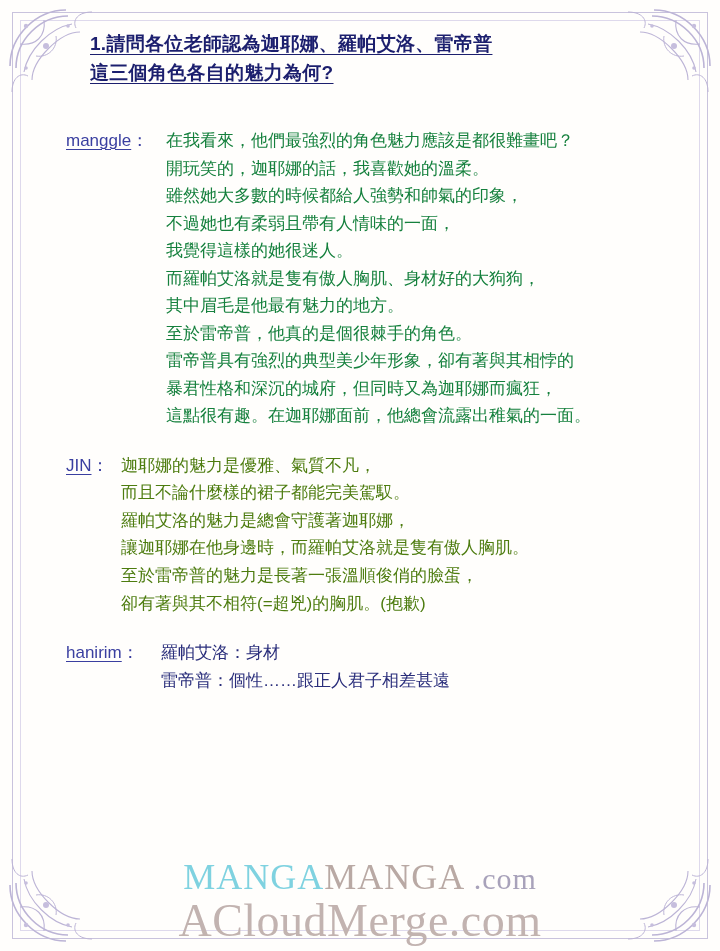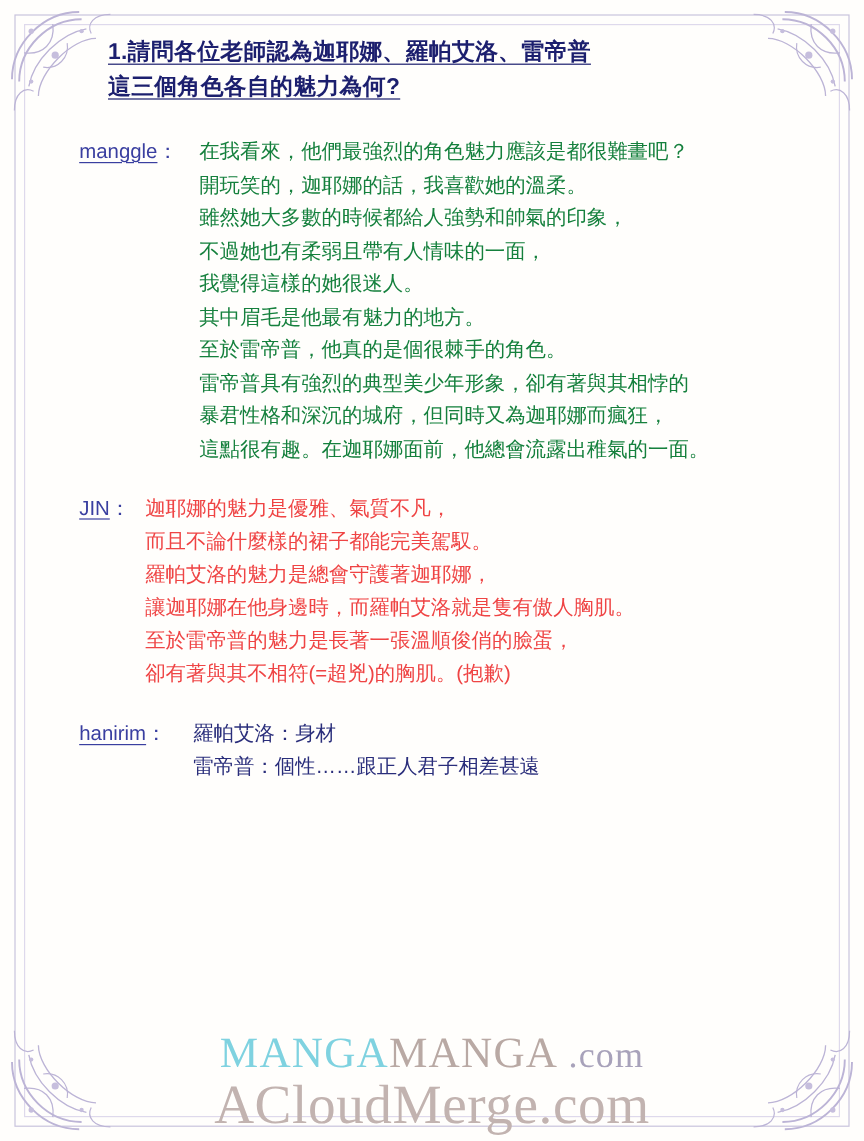--- a/index.html
+++ b/index.html
@@ -63,21 +63,21 @@
     font-weight: bold;
     font-size: 19px;
     line-height: 1.5;
     letter-spacing: 0.3px;
     text-decoration: underline;
     text-underline-offset: 4px;
     text-decoration-thickness: 1px;
     max-width: 540px;
   }
   .qa-block {
-    margin-top: 26px;
+    margin-top: 40px;
     margin-left: 10px;
   }
   .qa {
     display: flex;
     align-items: flex-start;
     margin-bottom: 22px;
   }
   .speaker {
     color: #3a3fa0;
     font-size: 17px;
@@ -96,21 +96,21 @@
     color: #2b2f7d;
     font-size: 17px;
     line-height: 1.62;
   }
   .lines .line { white-space: nowrap; }
   .qa.manggle .speaker { width: 100px; }
   .qa.jin .speaker { width: 55px; }
   .qa.hanirim .speaker { width: 95px; }
 
   .qa.manggle .lines { color: #15803d; }
-  .qa.jin .lines { color: #ef4444; }
+  .qa.jin .lines { color: #4d7c0f; }
   .qa.hanirim .lines { color: #2a2e7b; }
 
   .watermark {
     position: absolute;
     left: 0;
     right: 0;
     bottom: 6px;
     text-align: center;
     pointer-events: none;
   }
@@ -230,20 +230,21 @@
     <div class="qa-block">
 
       <div class="qa manggle">
         <div class="speaker"><span class="name">manggle</span><span>：</span></div>
         <div class="lines">
           <div class="line">在我看來，他們最強烈的角色魅力應該是都很難畫吧？</div>
           <div class="line">開玩笑的，迦耶娜的話，我喜歡她的溫柔。</div>
           <div class="line">雖然她大多數的時候都給人強勢和帥氣的印象，</div>
           <div class="line">不過她也有柔弱且帶有人情味的一面，</div>
           <div class="line">我覺得這樣的她很迷人。</div>
+          <div class="line">而羅帕艾洛就是隻有傲人胸肌、身材好的大狗狗，</div>
           <div class="line">其中眉毛是他最有魅力的地方。</div>
           <div class="line">至於雷帝普，他真的是個很棘手的角色。</div>
           <div class="line">雷帝普具有強烈的典型美少年形象，卻有著與其相悖的</div>
           <div class="line">暴君性格和深沉的城府，但同時又為迦耶娜而瘋狂，</div>
           <div class="line">這點很有趣。在迦耶娜面前，他總會流露出稚氣的一面。</div>
         </div>
       </div>
 
       <div class="qa jin">
         <div class="speaker"><span class="name">JIN</span><span>：</span></div>

